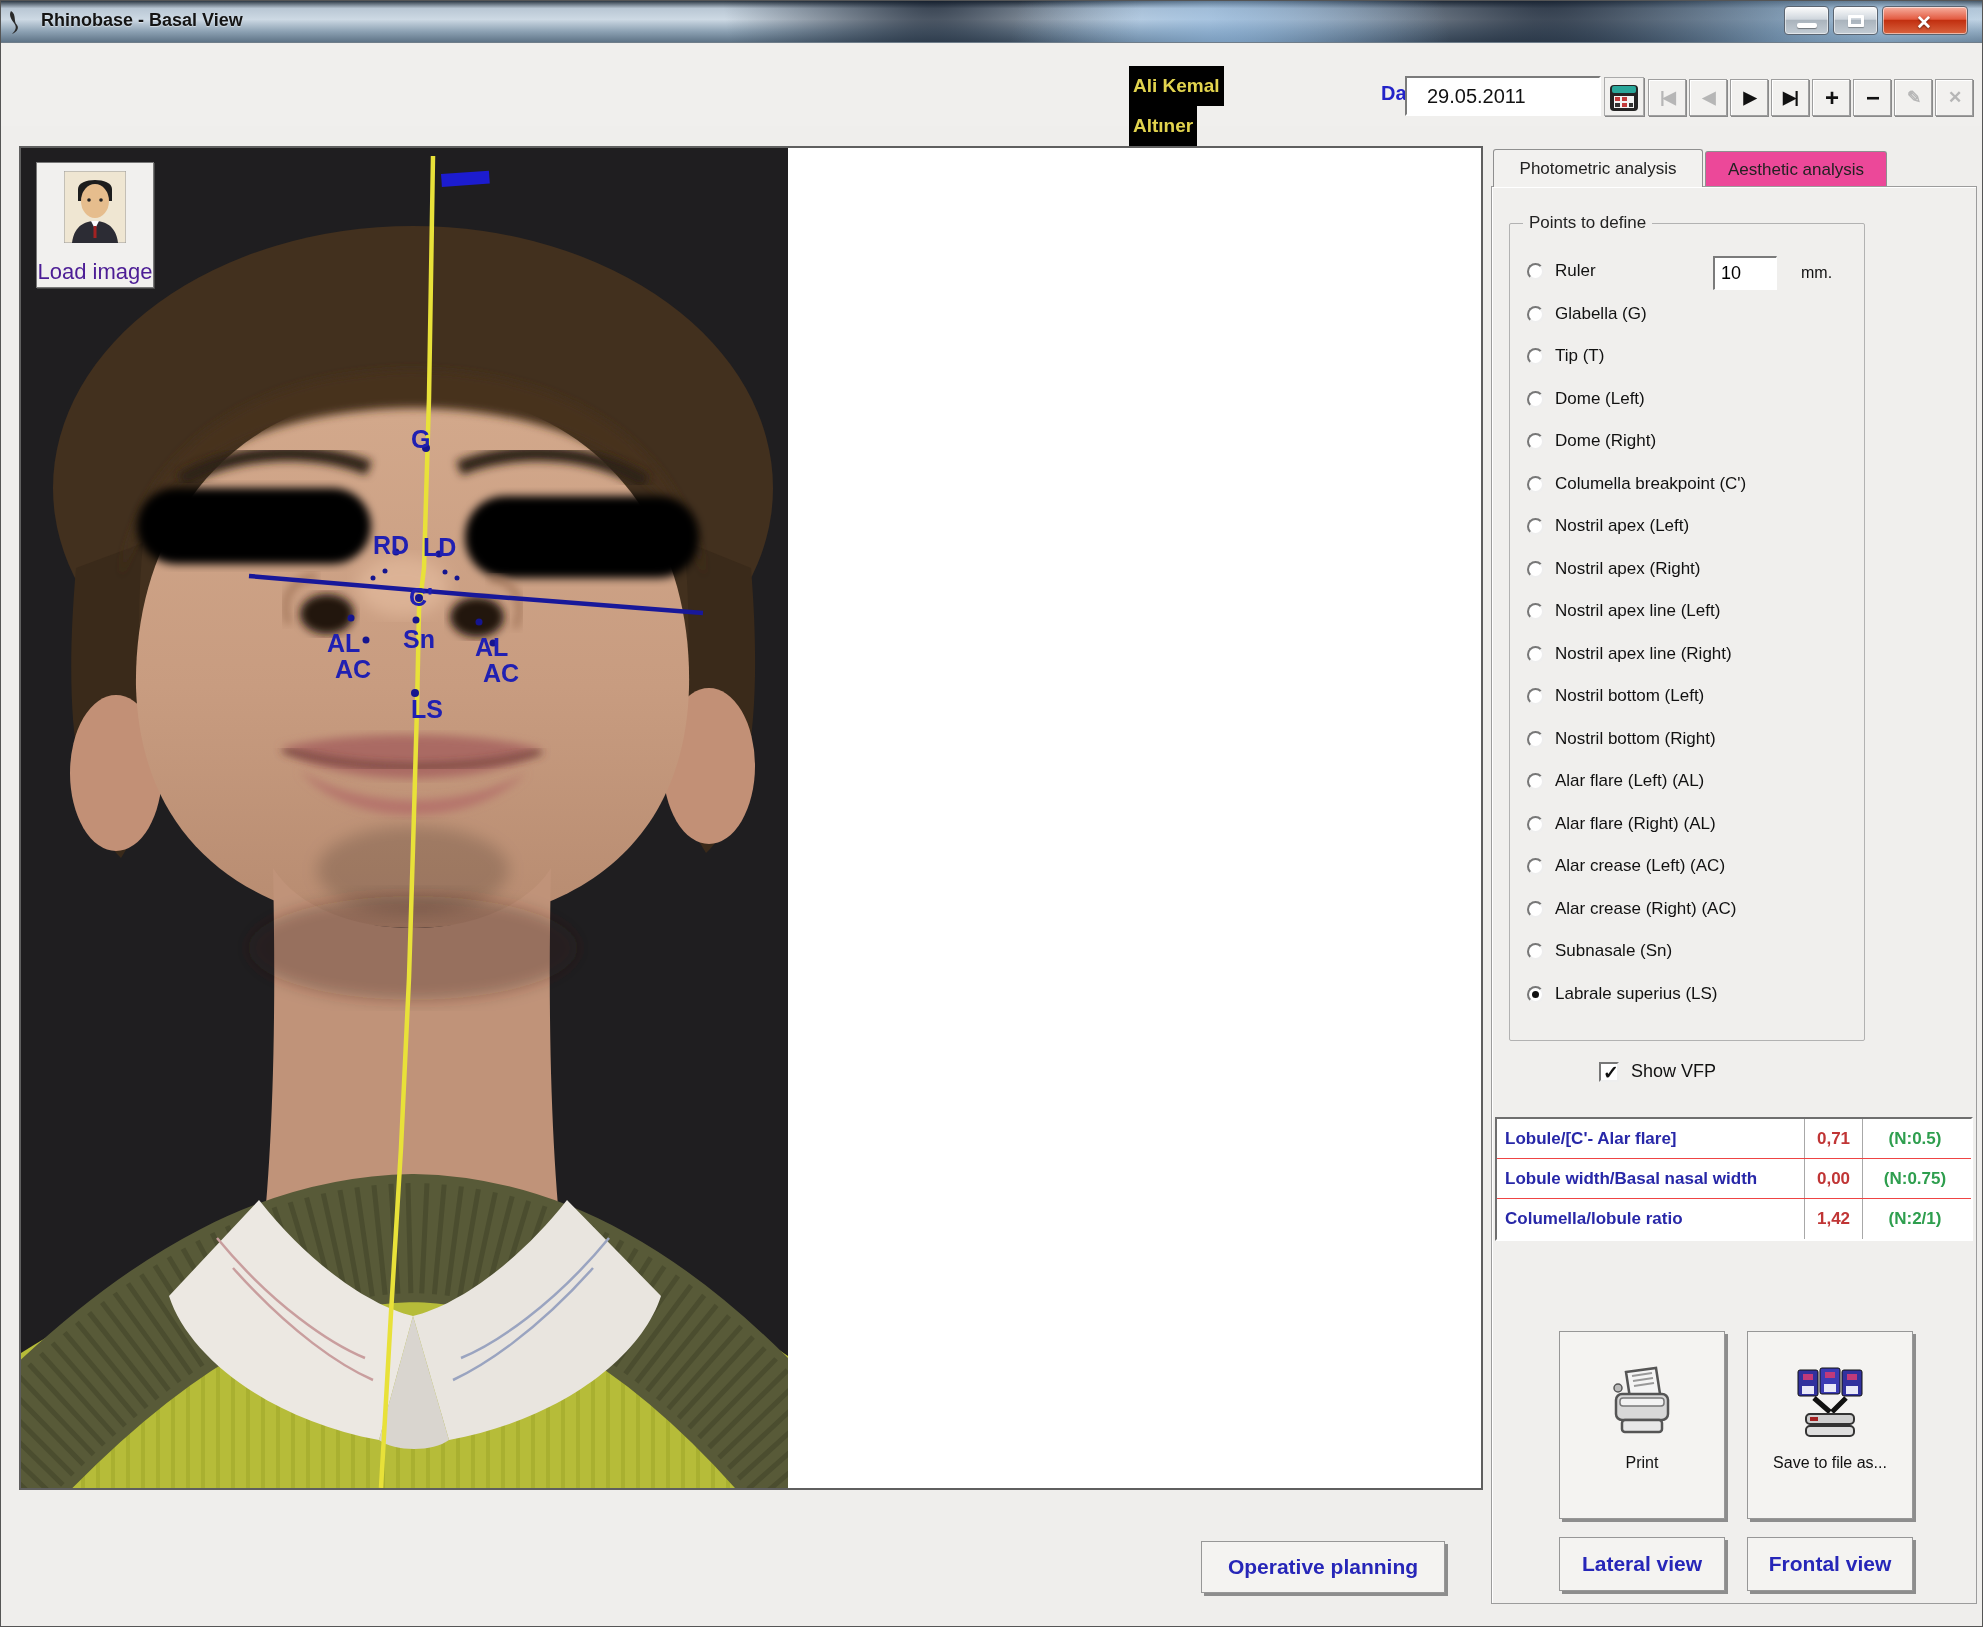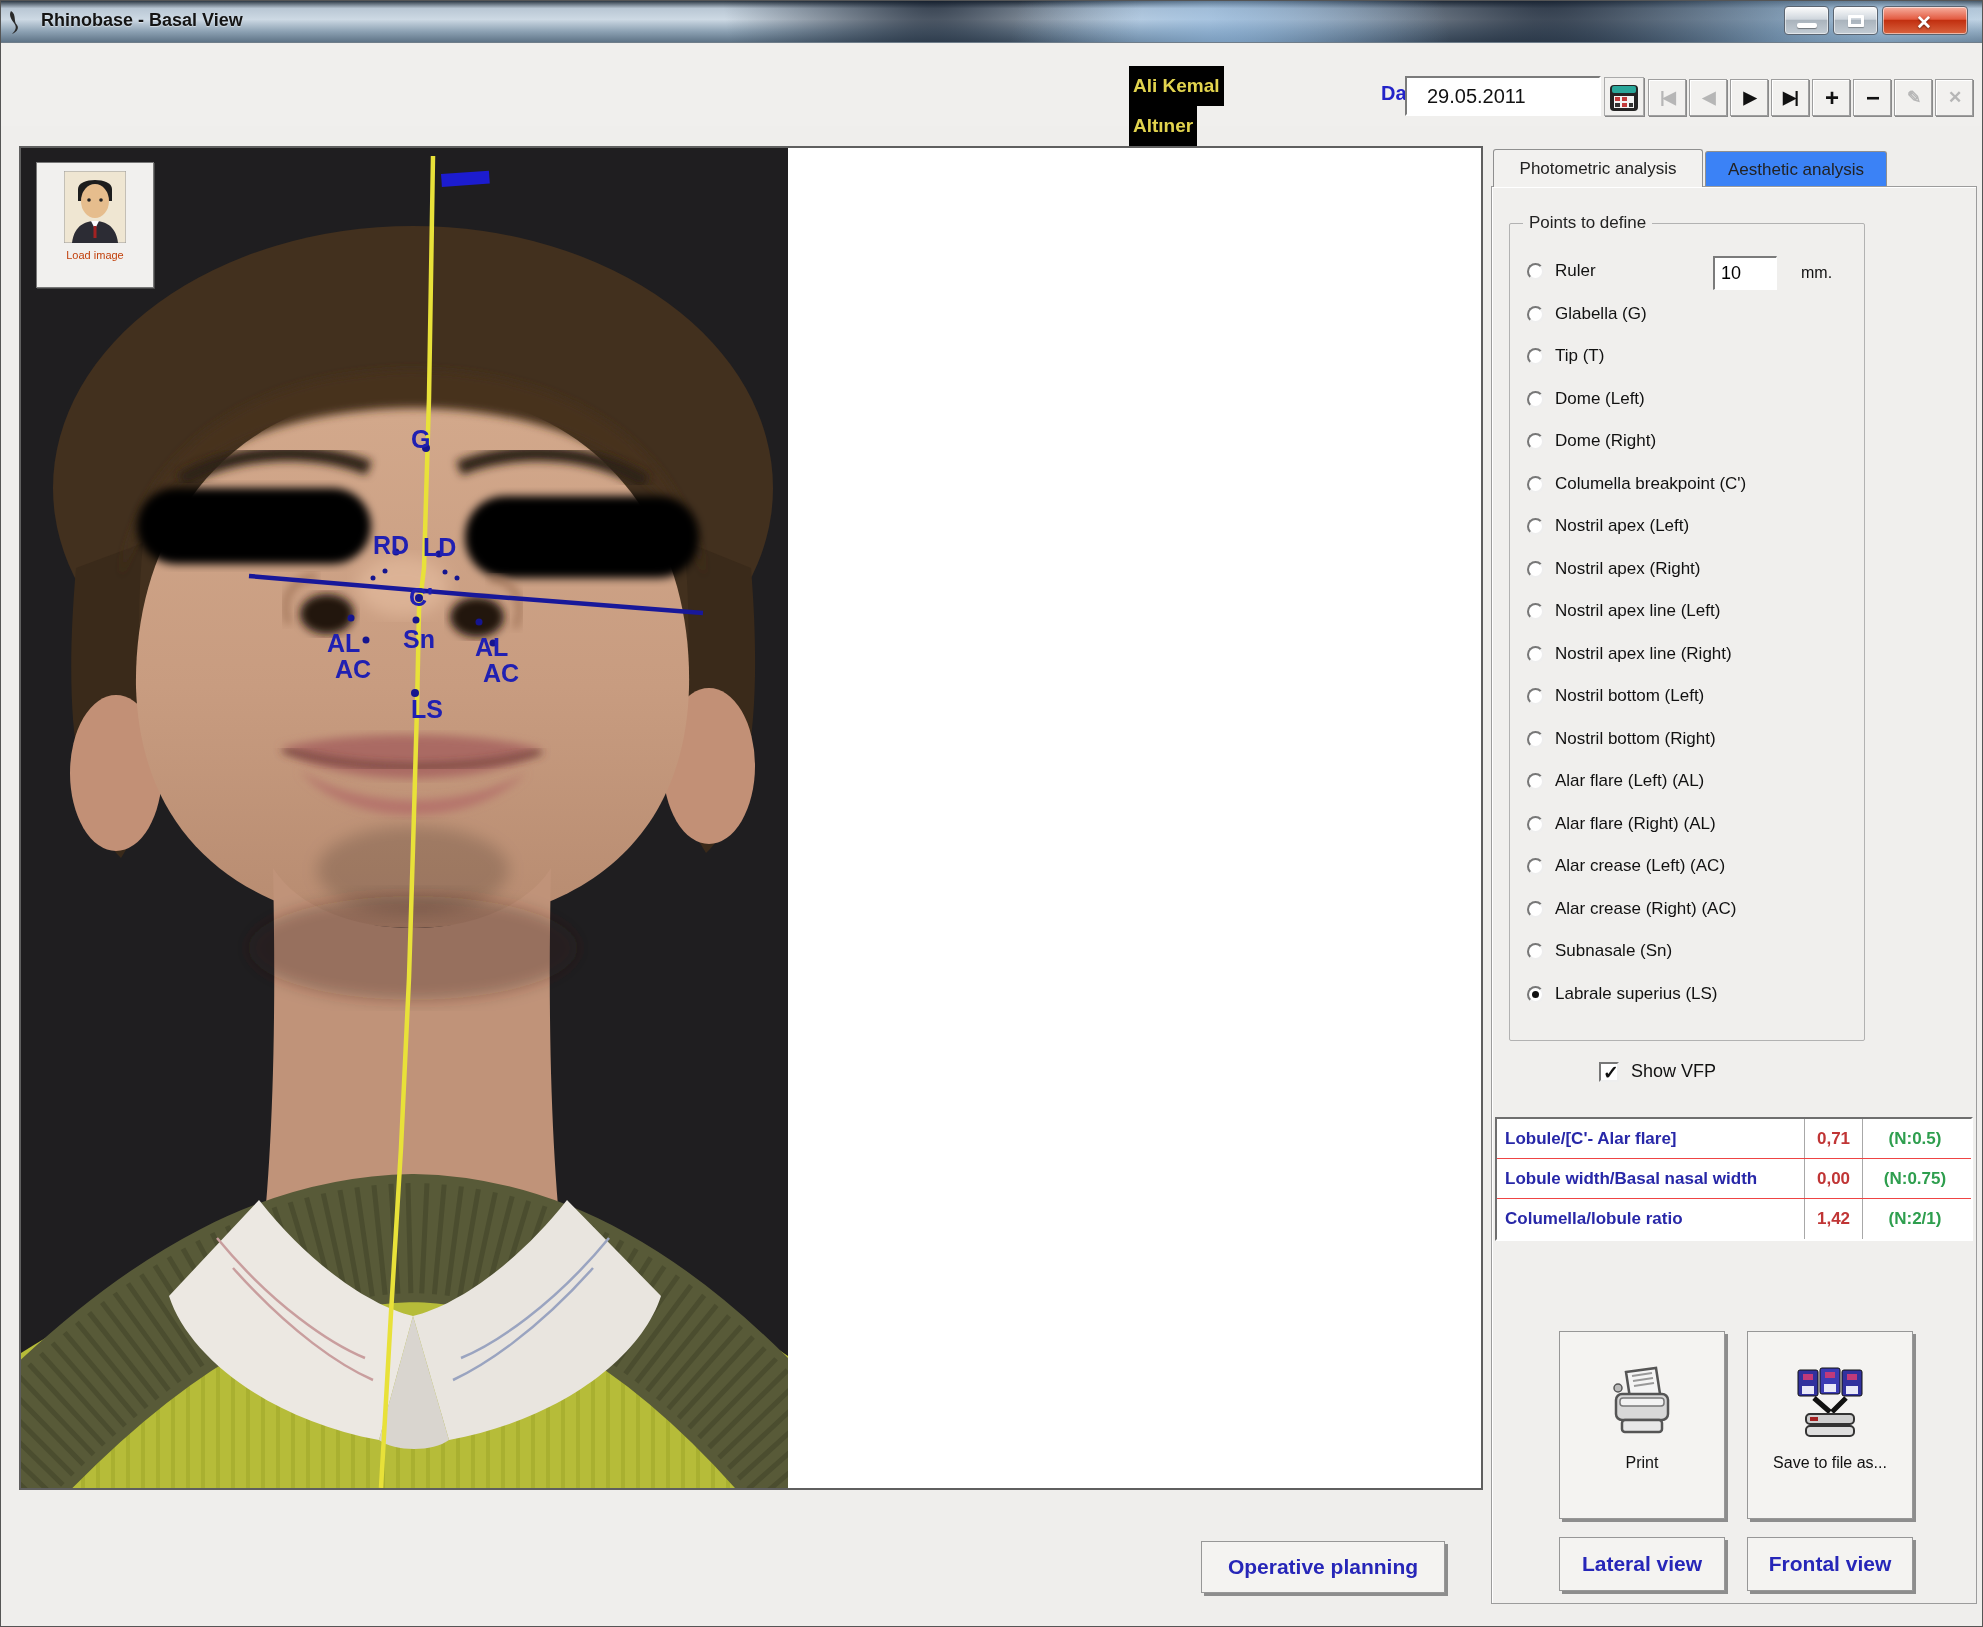--- a/index.html
+++ b/index.html
@@ -38,24 +38,24 @@
   .nav-btn{position:absolute;top:35px;width:38px;height:37px;background:#f2f1ef;border:1px solid #9e9e9e;
     box-shadow:inset 1px 1px 0 #fff, 1px 1px 0 #8a8a8a;display:flex;align-items:center;justify-content:center;
     font-size:17px;font-weight:bold;color:#111;letter-spacing:-2px;}
   .nav-btn.disabled{color:#b6b6b6;}
 
   
   .frame{position:absolute;left:18px;top:145px;width:1464px;height:1344px;border:2px solid #5f5f5f;background:#fff;}
   .photo{position:absolute;left:0;top:0;width:767px;height:1340px;background:#1f1e20;overflow:hidden;}
   .load-image-btn{position:absolute;left:15px;top:14px;width:118px;height:126px;background:#f1f0ee;border:1px solid #777;
     box-shadow:1px 1px 0 #444;display:flex;flex-direction:column;align-items:center;justify-content:flex-start;padding-top:8px;}
-  .load-image-btn .lbl{font-size:11px;color:#c2410c;margin-top:6px;}
+  .load-image-btn .lbl{font-size:22px;color:#4c1d95;margin-top:16px;}
 
   
-  .tab{position:absolute;top:150px;height:36px;border:1px solid #8f8f8f;border-bottom:none;background:#3b82f6;
+  .tab{position:absolute;top:150px;height:36px;border:1px solid #8f8f8f;border-bottom:none;background:#ec4899;
     font-size:17px;color:#222;display:flex;align-items:center;justify-content:center;border-radius:3px 3px 0 0;}
   .tab.active{background:#f2f1ef;height:38px;top:148px;z-index:3;font-weight:normal;}
   .tab-page{position:absolute;left:1490px;top:185px;width:486px;height:1418px;border:1px solid #9c9c9c;box-shadow:inset 1px 1px 0 #fff;background:#f0efed;z-index:1;}
 
   .groupbox{position:absolute;left:1508px;top:222px;width:356px;height:818px;border:1px solid #b2b2b2;border-radius:2px;z-index:2;}
   .groupbox-title{position:absolute;left:1522px;top:212px;background:#f0efed;padding:0 6px;font-size:17px;color:#222;z-index:4;}
   .pt{position:absolute;left:1526px;height:24px;display:flex;align-items:center;gap:11px;z-index:3;}
   .radio{width:17px;height:17px;border-radius:50%;background:#fff;border-top:2px solid #777;border-left:2px solid #777;border-bottom:2px solid #eee;border-right:2px solid #eee;position:relative;flex:0 0 17px;}
   .pt.selected .radio::after{content:"";position:absolute;left:3px;top:3px;width:7px;height:7px;border-radius:50%;background:#111;}
   .pt .lab{font-size:17px;color:#111;white-space:nowrap;}

